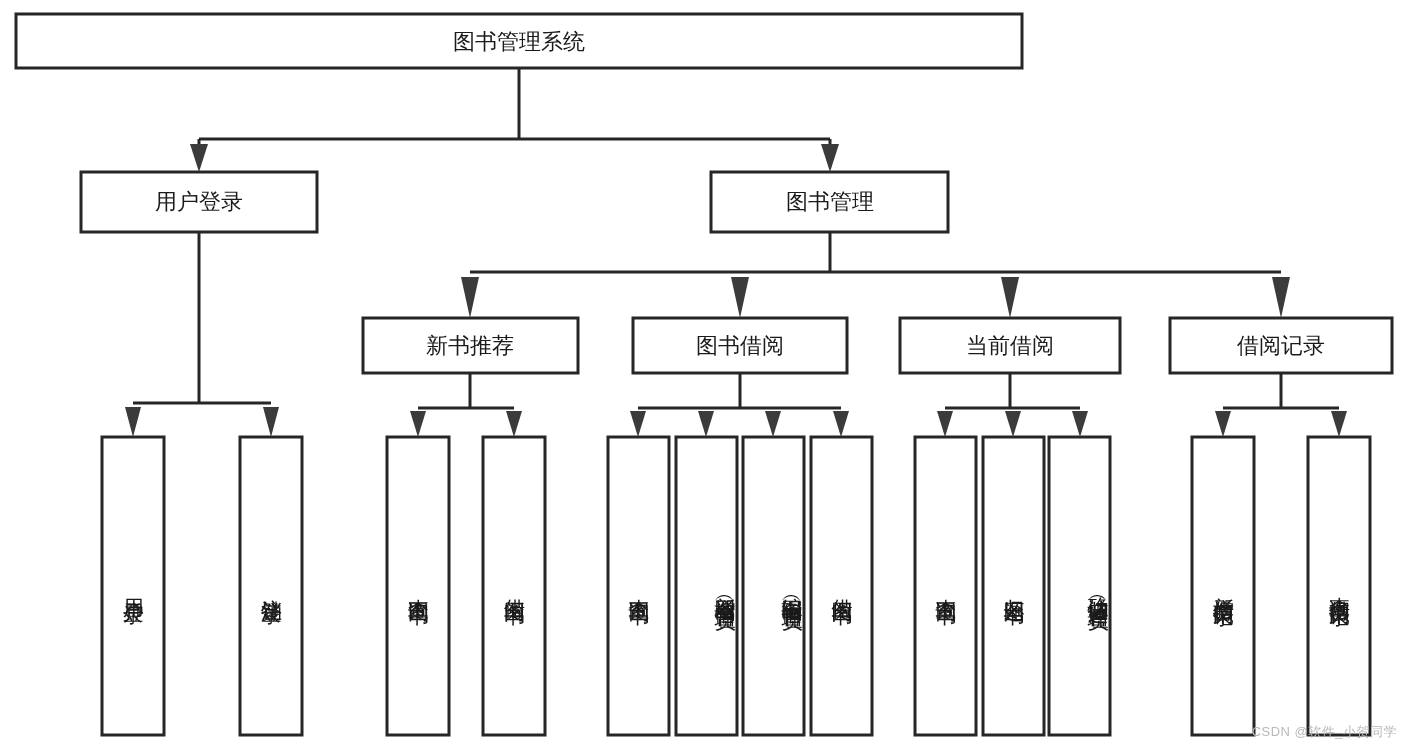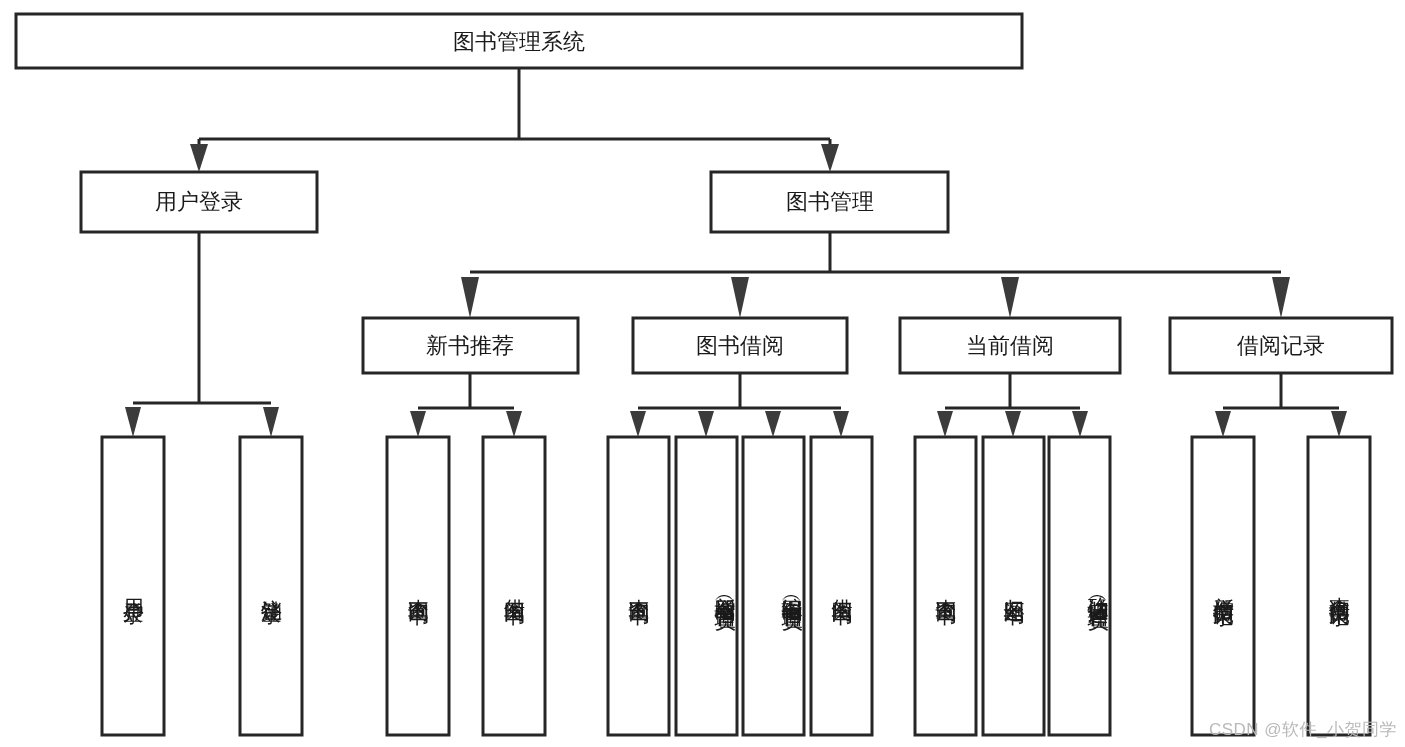--- a/index.html
+++ b/index.html
@@ -60,21 +60,21 @@
     letter-spacing: 2px;
     color: #1a1a1a;
     white-space: nowrap;
     pointer-events: none;
   }
   .watermark {
     position: absolute;
     right: 8px;
     bottom: 6px;
     font-family: "Liberation Sans", "DejaVu Sans", sans-serif;
-    font-size: 17px;
+    font-size: 13px;
     color: #b9b9b9;
     letter-spacing: 0.5px;
     user-select: none;
     margin-left: 40px;
   }
 </style>
 </head>
 <body>
 
 <div id="diagram-root">

